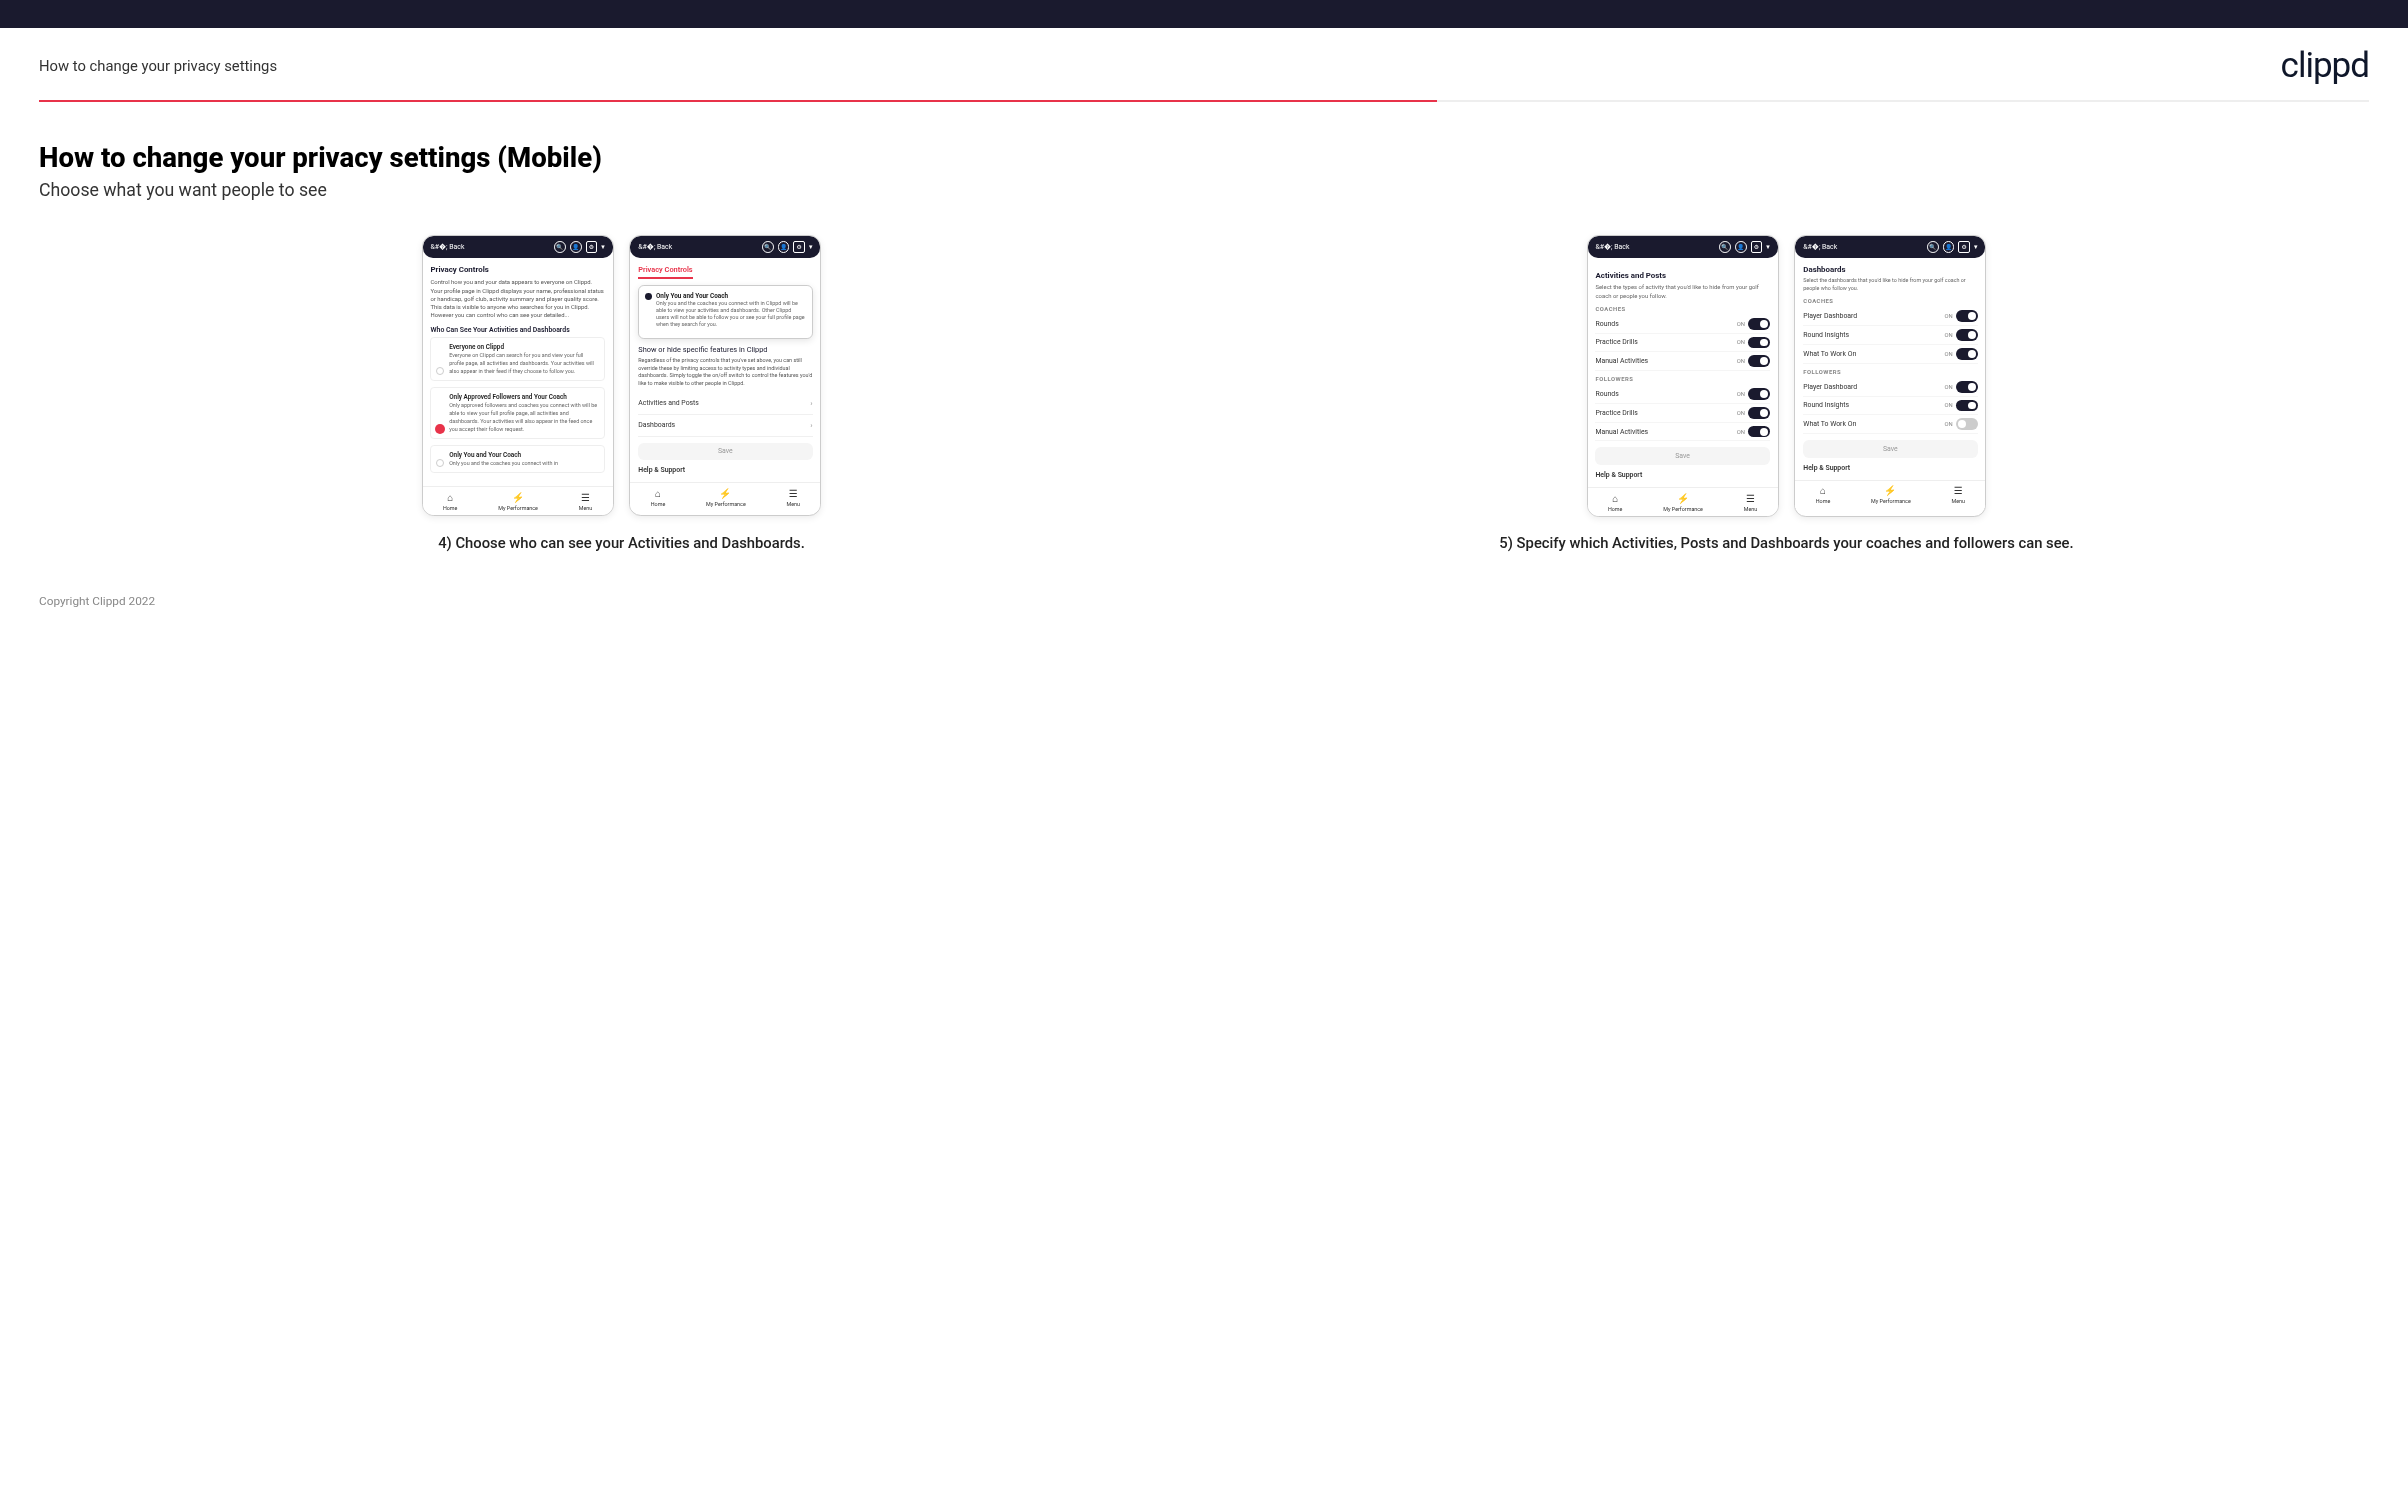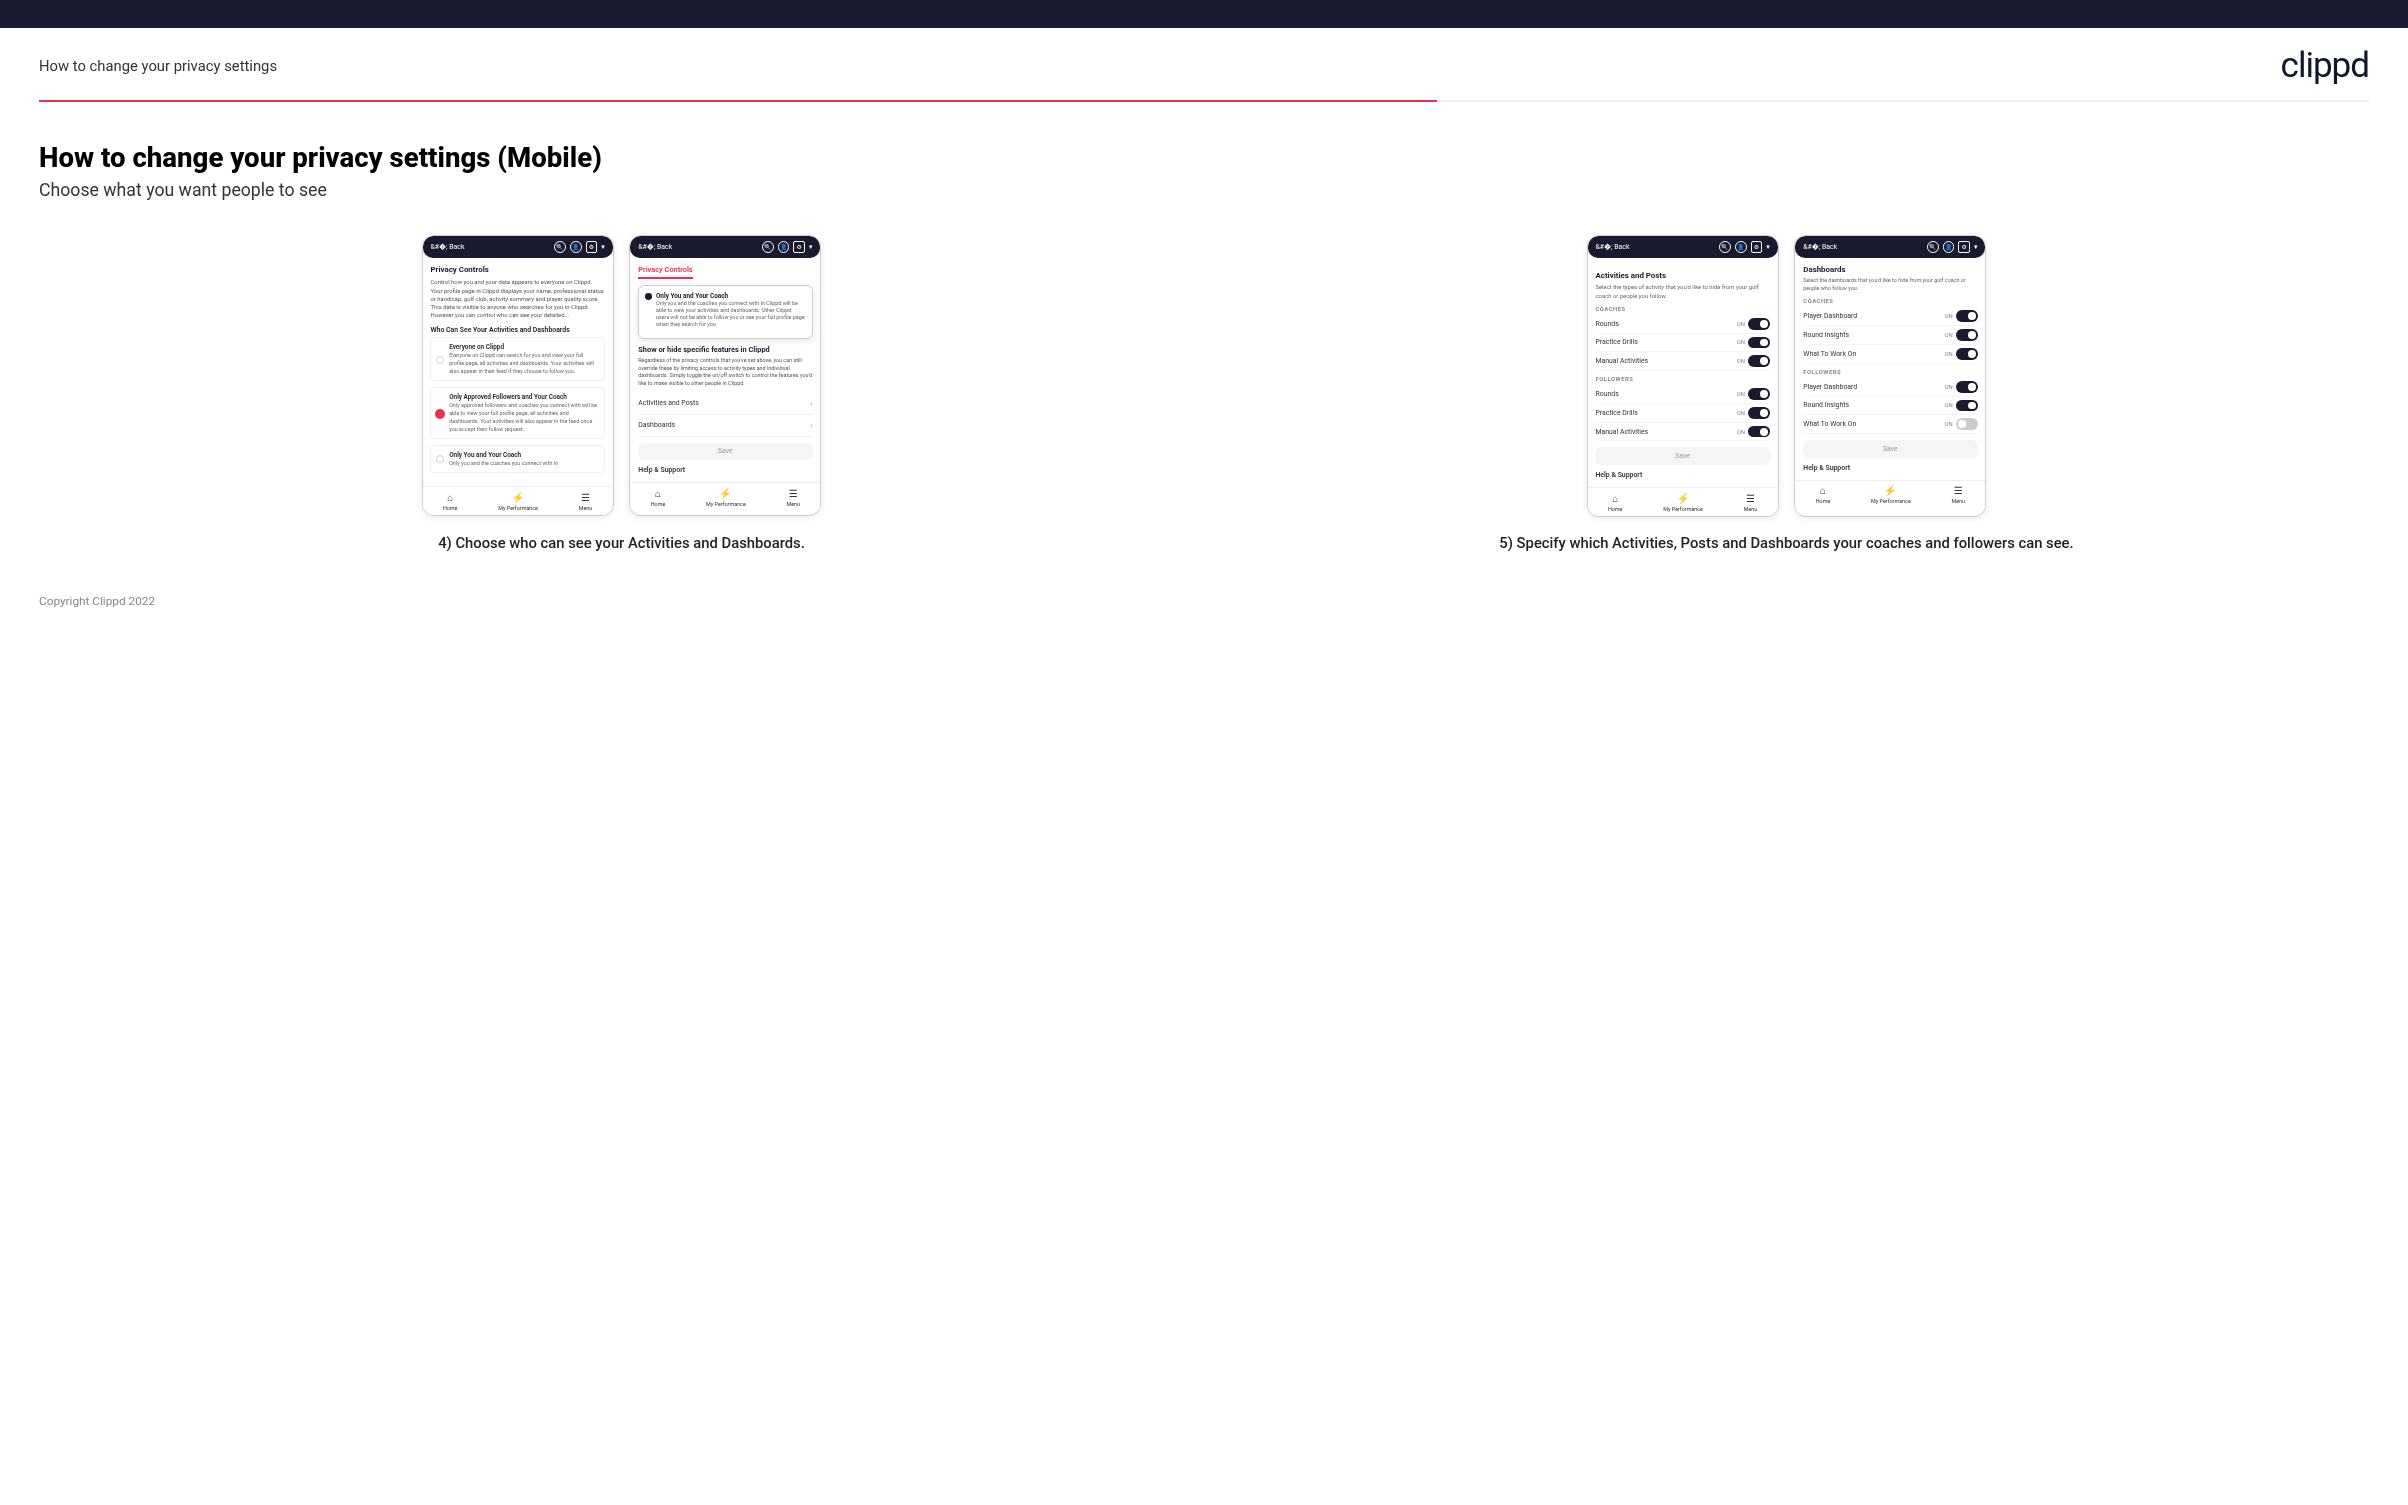--- a/index.html
+++ b/index.html
@@ -134,21 +134,21 @@
     .section-subtitle {
       font-size: 6.9px;
       font-weight: 600;
       color: #1a1a2e;
       margin-bottom: 3.9px;
     }
 
     
     .radio-option {
       display: flex;
-      align-items: center;
+      align-items: flex-end;
       gap: 4.9px;
       margin-bottom: 5.9px;
       padding: 4.9px;
       border: 1px solid #eee;
       border-radius: 3.9px;
     }
     .radio-dot {
       width: 7.9px;
       height: 7.9px;
       border-radius: 50%;
@@ -229,21 +229,21 @@
     }
     .dropdown-text-desc {
       font-size: 5.4px;
       color: #666;
       line-height: 1.3;
     }
 
     
     .show-hide-title {
       font-size: 7.4px;
-      font-weight: 700;
+      font-weight: 400;
       color: #1a1a2e;
       margin-bottom: 3px;
     }
     .show-hide-desc {
       font-size: 5.4px;
       color: #555;
       line-height: 1.4;
       margin-bottom: 5.9px;
     }
 

